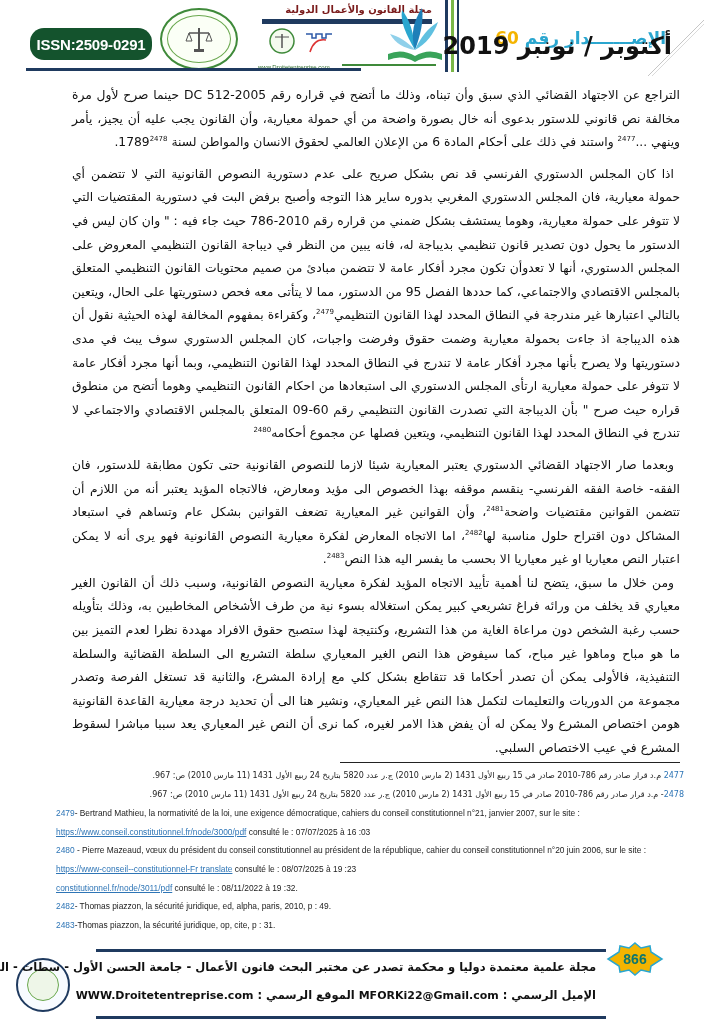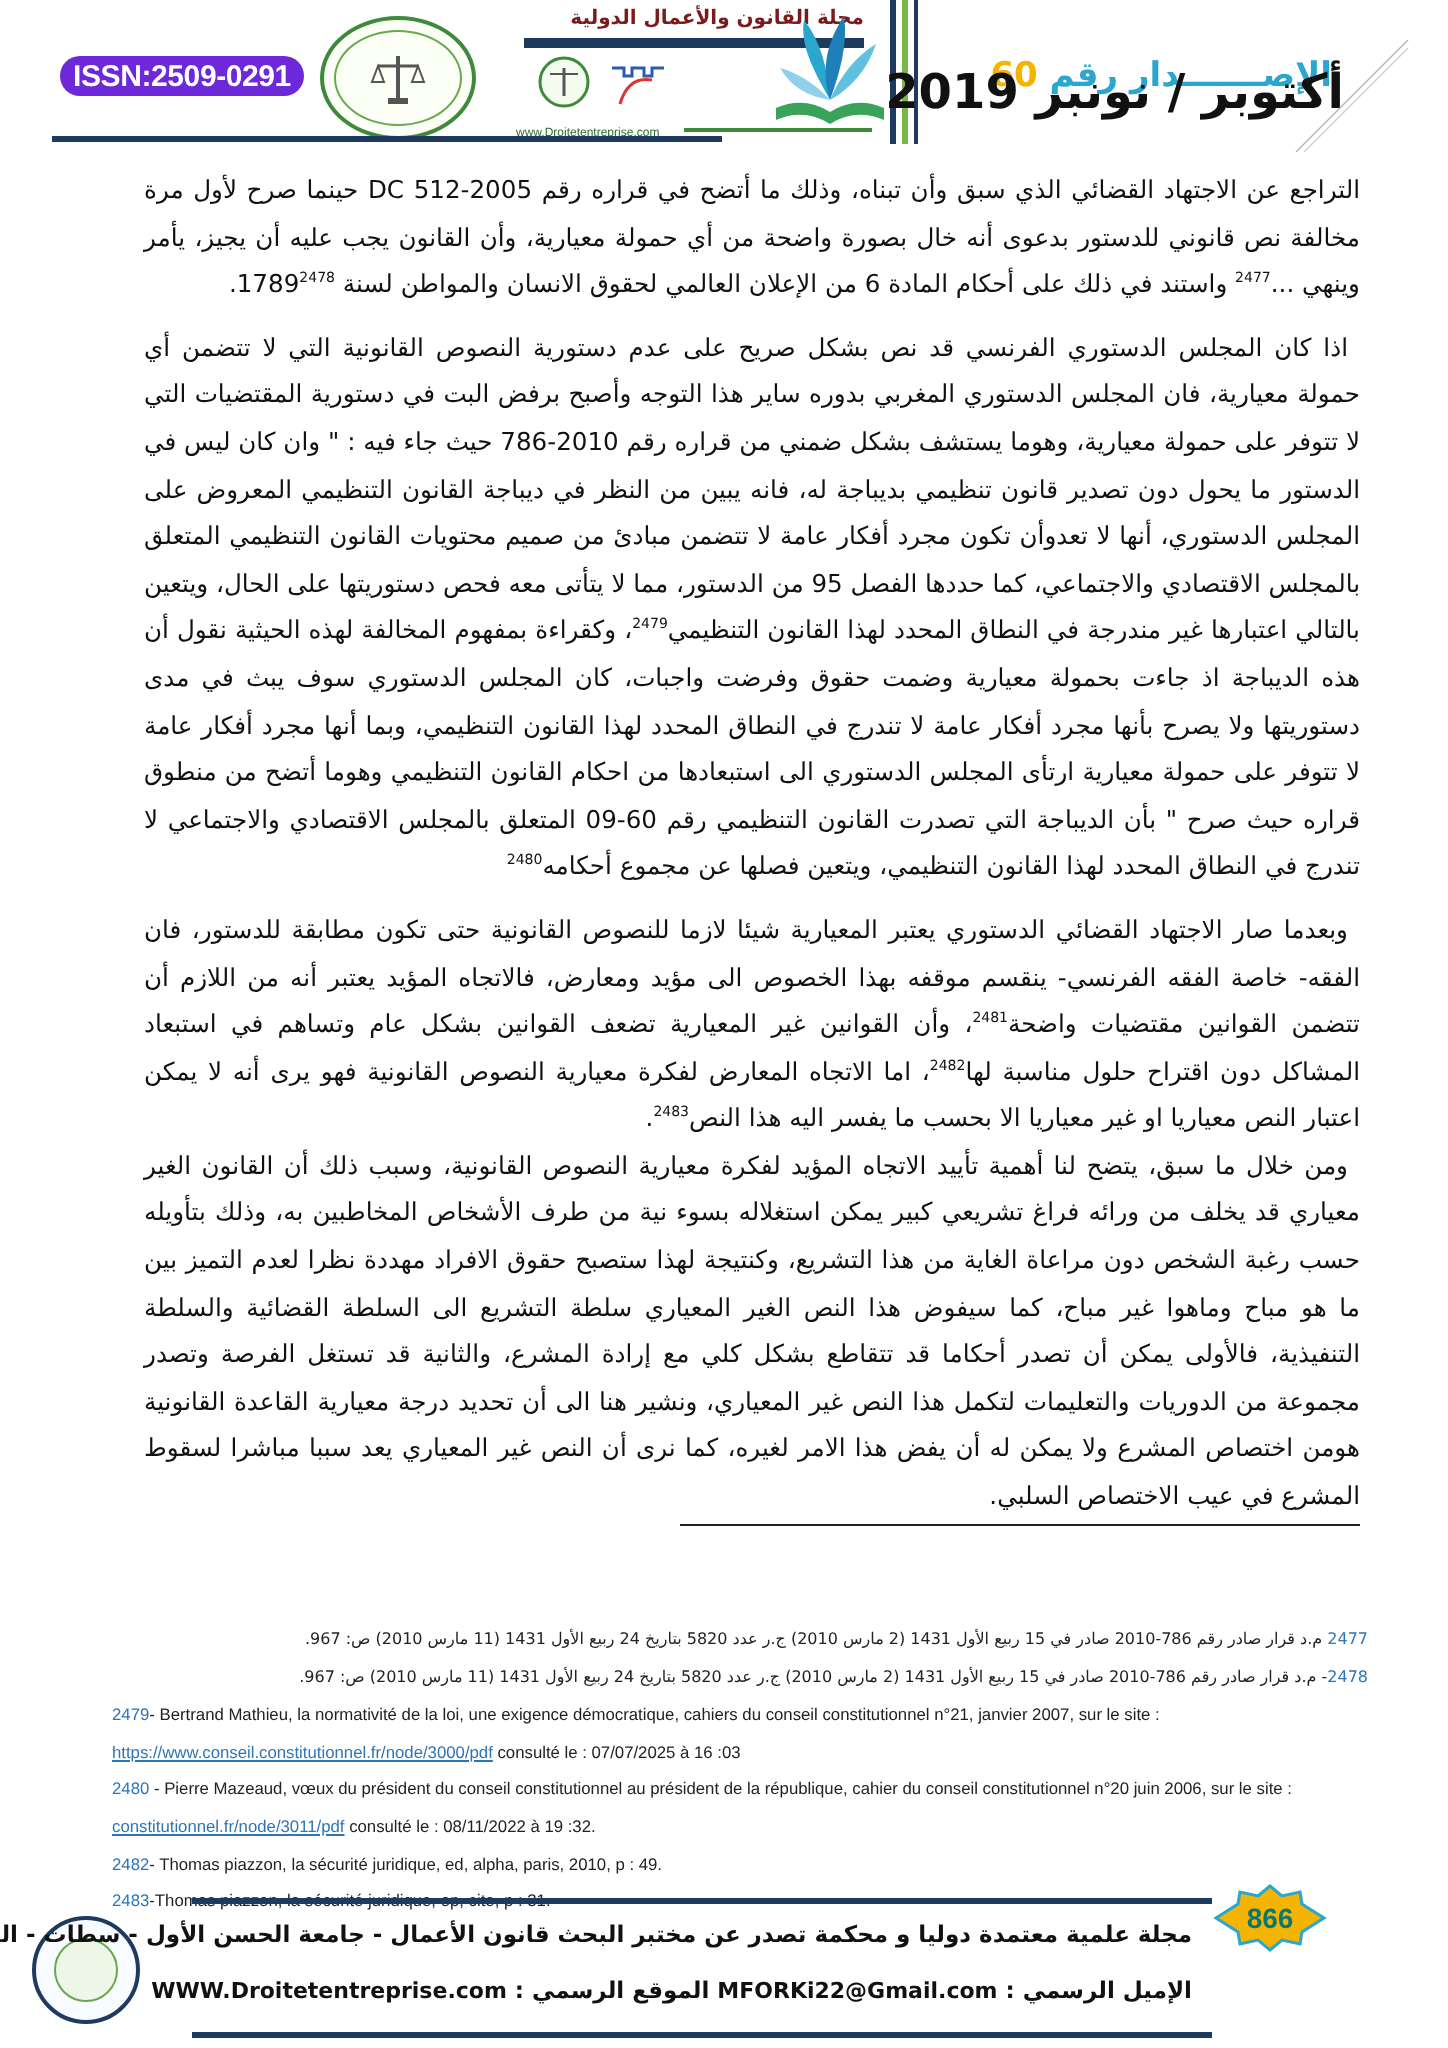--- a/index.html
+++ b/index.html
@@ -2,22 +2,22 @@
 <html><head>
 <meta charset="utf-8">
 <style>
   * { box-sizing: border-box; margin: 0; padding: 0; }
   html, body { width: 724px; height: 1024px; background: #ffffff; overflow: hidden; }
   body { position: relative; font-family: "DejaVu Sans", sans-serif; color: #111; }
 
   
   .header { position: absolute; top: 0; left: 0; width: 724px; height: 78px; }
   .issn {
-    position: absolute; left: 30px; top: 28px; width: 122px; height: 20px;
-    background: #6d28d9; border-radius: 14px; color: #fff;
+    position: absolute; left: 30px; top: 28px; width: 122px; height: 32px;
+    background: #14532d; border-radius: 14px; color: #fff;
     font-family: "Liberation Sans", sans-serif; font-size: 15px; font-weight: bold;
     display: flex; align-items: center; justify-content: center; letter-spacing: -0.2px;
   }
   .lab-seal {
     position: absolute; left: 160px; top: 8px; width: 78px; height: 62px;
     border-radius: 50%; border: 2px solid #3f8a3a; background: #fbfff6;
     display: flex; align-items: center; justify-content: center;
   }
   .lab-seal .ring { position:absolute; inset:5px; border-radius:50%; border:1px solid #6aa84f; }
   .journal-banner {
@@ -54,21 +54,21 @@
   }
   .content p { margin: 0; }
   .content p.indent { text-indent: 6px; }
   .content sup { font-size: 7px; line-height: 0; vertical-align: super; }
   .gap { height: 8px; }
 
   
   .fn-rule { position: absolute; left: 340px; top: 762px; width: 340px; height: 1px; background: #222; }
   .footnotes {
     position: absolute; left: 56px; top: 767px; width: 628px;
-    font-family: "Liberation Sans", sans-serif; font-size: 8.4px; line-height: 18.6px; color: #222; margin-top: 44px;
+    font-family: "Liberation Sans", sans-serif; font-size: 8.4px; line-height: 18.6px; color: #222;
   }
   .fn { white-space: nowrap; overflow: hidden; }
   .fn.ar { direction: rtl; text-align: right; font-family: "DejaVu Sans", sans-serif; font-size: 8px; }
   .fn .num { color: #2e75b6; }
   .fn a, .fn .link { color: #2e75b6; text-decoration: underline; }
   .fn.just { text-align: justify; text-align-last: justify; white-space: normal; }
 
   
   .footer-rule-top { position: absolute; left: 96px; top: 949px; width: 510px; height: 3px; background: #1f3a5f; }
   .footer-rule-bot { position: absolute; left: 96px; top: 1016px; width: 510px; height: 3px; background: #1f3a5f; }
@@ -182,20 +182,23 @@
   <div class="fn">
     <span class="num">2479</span><span>- Bertrand Mathieu, la normativité de la loi, une exigence démocratique, cahiers du conseil constitutionnel n°21, janvier 2007, sur le site :</span>
   </div>
   <div class="fn">
     <span class="link">https://www.conseil.constitutionnel.fr/node/3000/pdf</span><span> consulté le : 07/07/2025 à 16 :03</span>
   </div>
   <div class="fn">
     <span class="num">2480</span><span> - Pierre Mazeaud, vœux du président du conseil constitutionnel au président de la république, cahier du conseil constitutionnel n°20 juin 2006, sur le site :</span>
   </div>
   <div class="fn">
+    <span class="link">https://www-conseil--constitutionnel-Fr translate</span><span> consulté le : 08/07/2025 à 19 :23</span>
+  </div>
+  <div class="fn">
     <span class="link">constitutionnel.fr/node/3011/pdf</span><span> consulté le : 08/11/2022 à 19 :32.</span>
   </div>
   <div class="fn">
     <span class="num">2482</span><span>- Thomas piazzon, la sécurité juridique, ed, alpha, paris, 2010, p : 49.</span>
   </div>
   <div class="fn">
     <span class="num">2483</span><span>-Thomas piazzon, la sécurité juridique, op, cite, p : 31.</span>
   </div>
 </div>
 

